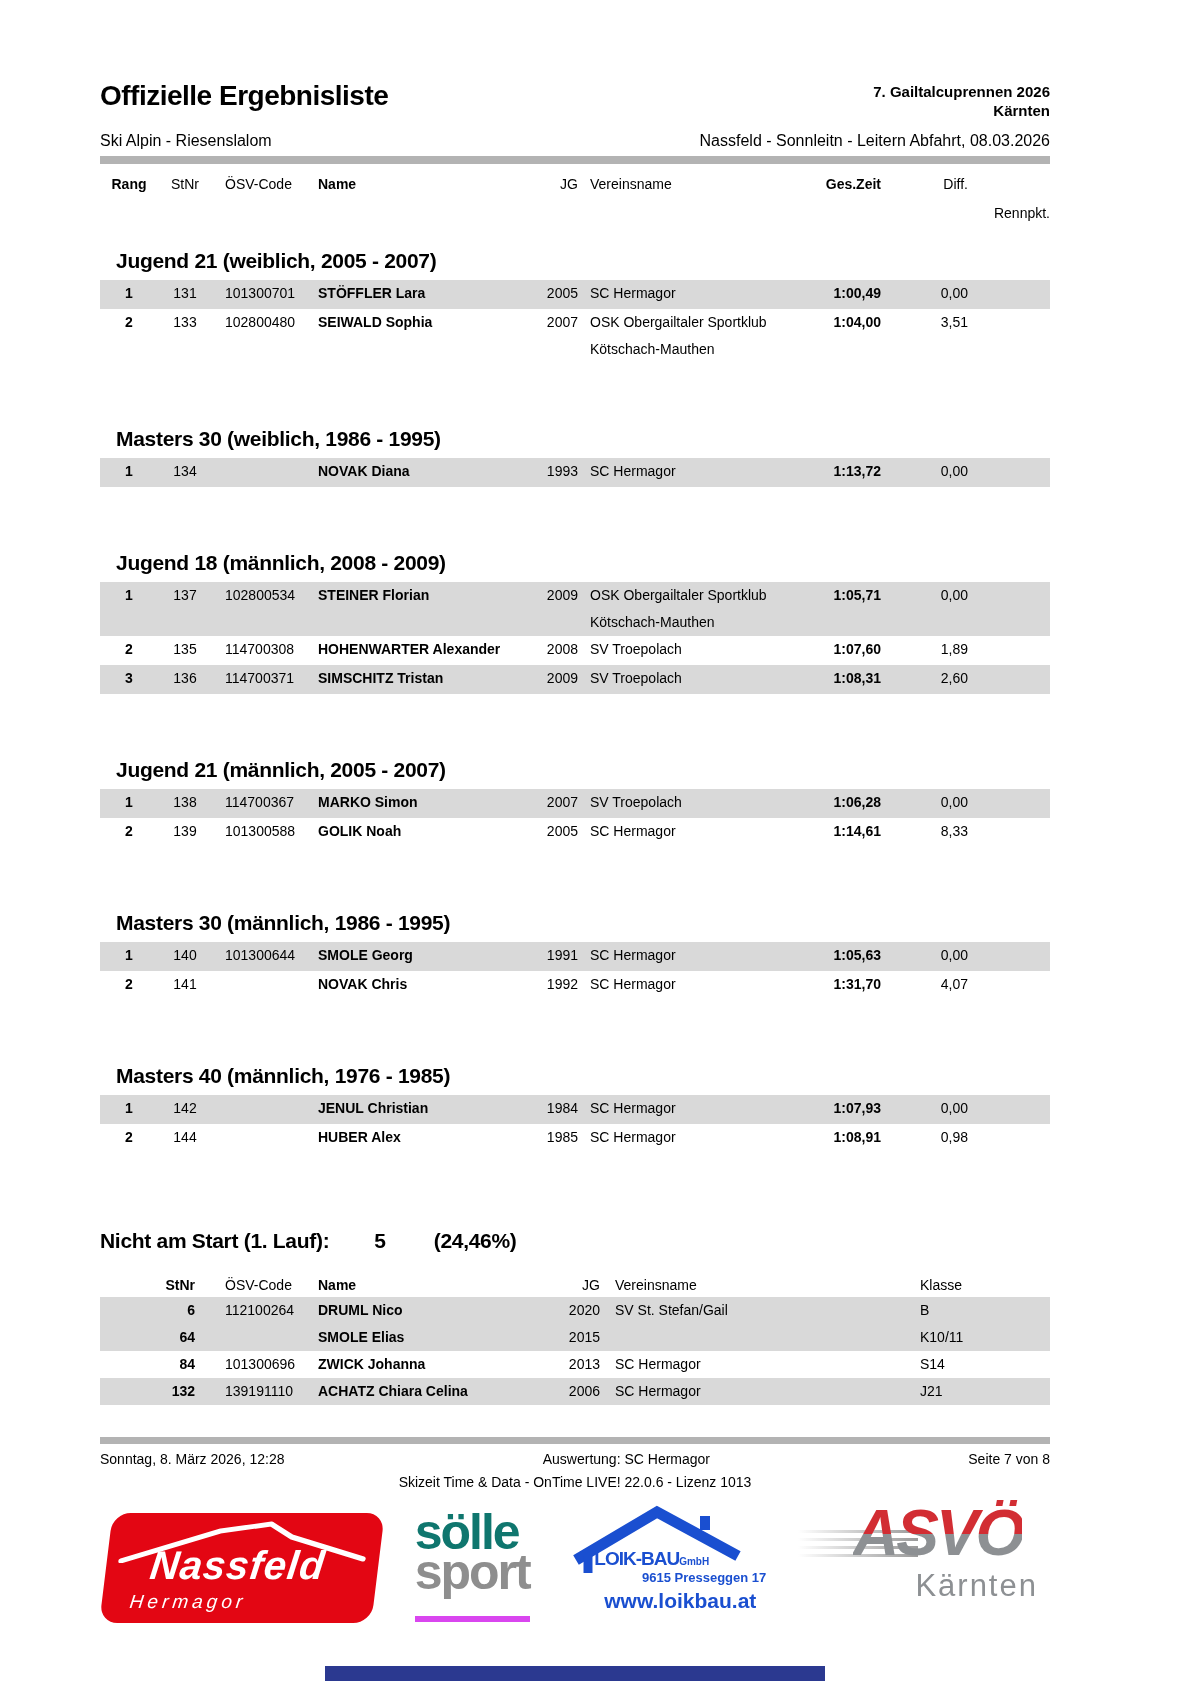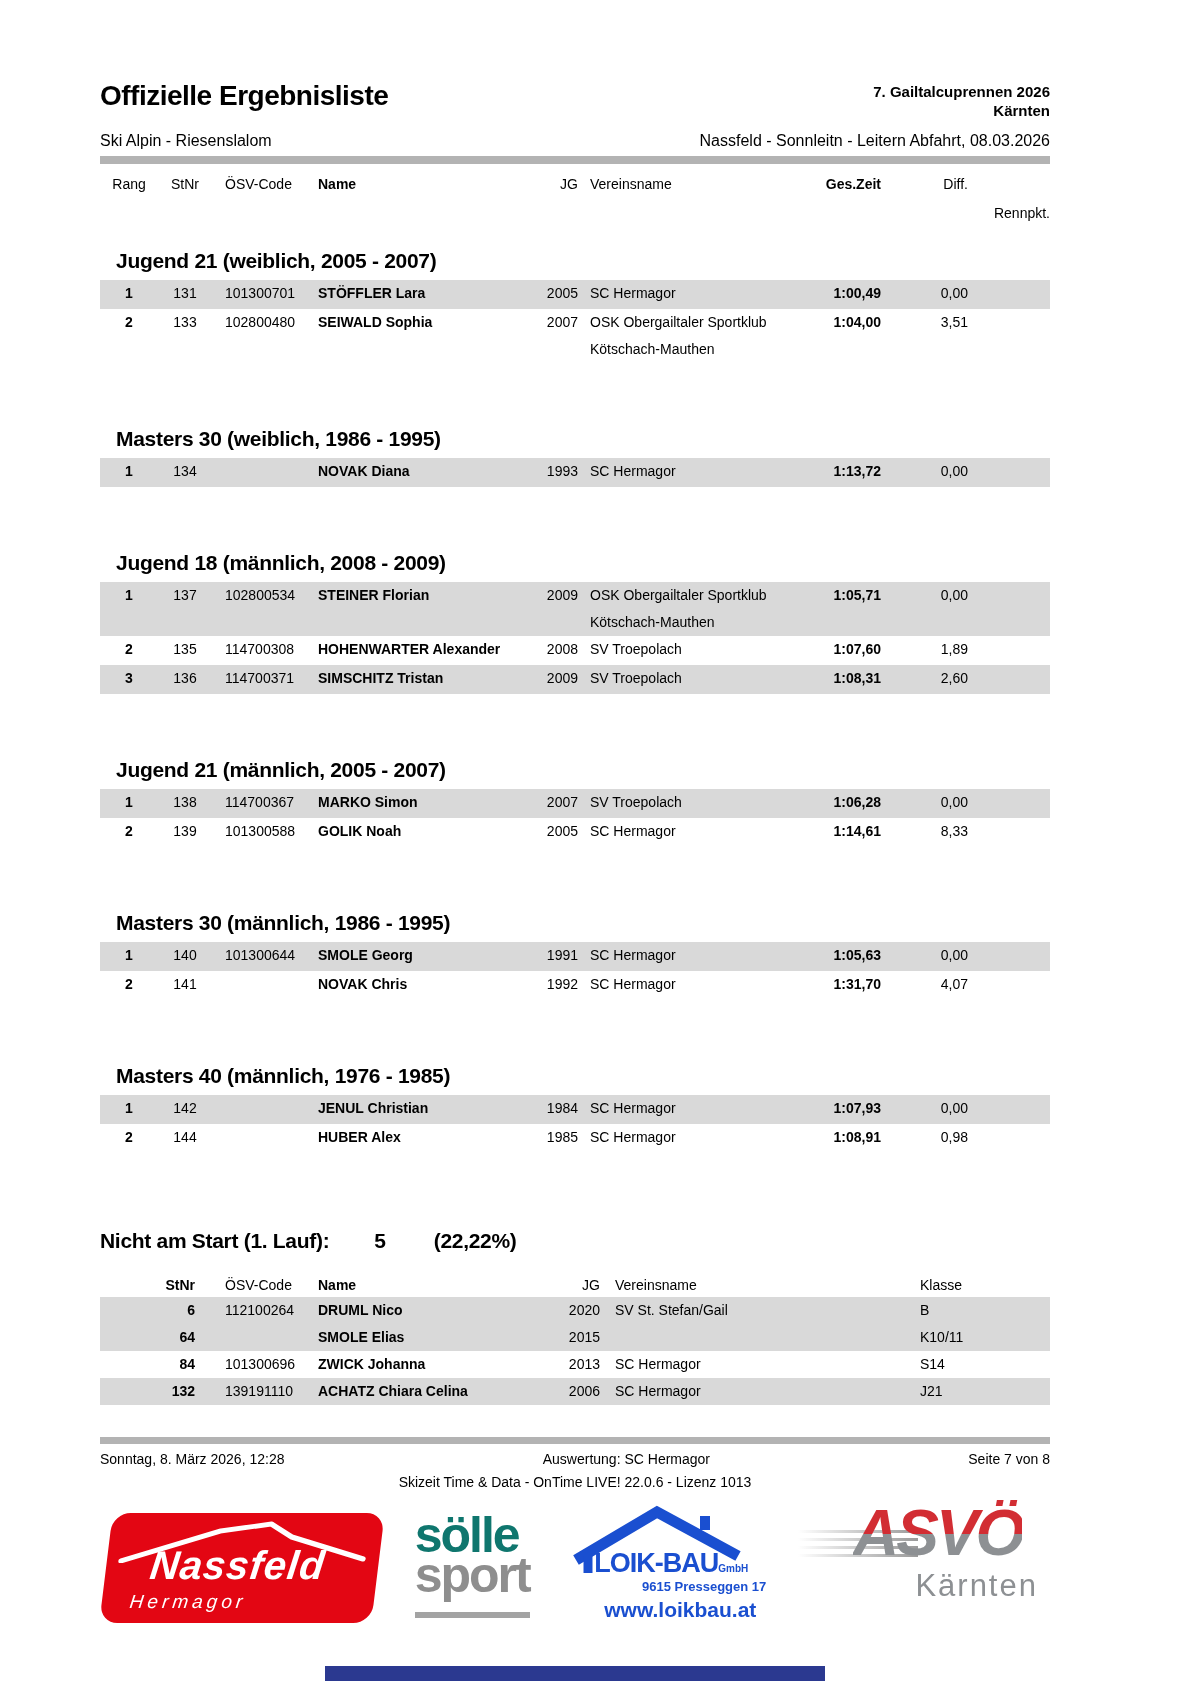--- a/index.html
+++ b/index.html
@@ -20,21 +20,21 @@
   .colhdr { margin-top:8px; line-height:24px; }
   .c-rang { text-align:center; font-weight:bold; }
   .c-stnr { text-align:center; }
   .c-code { padding-left:13px; }
   .c-name { padding-left:6px; font-weight:bold; white-space:nowrap; }
   .c-jg   { text-align:right; }
   .c-club { padding-left:12px; white-space:nowrap; }
   .c-zeit { text-align:right; font-weight:bold; }
   .c-diff { text-align:right; }
   .c-pkt  { text-align:right;margin-top:29px; }
-  .colhdr .c-rang { font-weight:normal; }
+  .colhdr .c-rang { font-weight:bold; }
   .colhdr .c-stnr, .colhdr .c-code, .colhdr .c-jg, .colhdr .c-club, .colhdr .c-diff, .colhdr .c-pkt { font-weight:normal; }
 
   .sec-heading { font-size:21px; font-weight:bold; margin:64px 0 7px 16px; letter-spacing:-0.3px; }
   #sections-root .sec-heading:first-child { margin-top:24px; }
   .rrow { line-height:27px; min-height:27px; align-items:start; }
   .shaded { background:#d9d9d9; }
   .club-line { line-height:27px; }
 
   
   .dns-heading { display:flex; align-items:baseline; font-size:21px; font-weight:bold; margin-top:76px; letter-spacing:-0.3px; }
@@ -59,26 +59,26 @@
   
   .logos { display:flex; justify-content:space-between; align-items:center; margin-top:14px; height:128px; padding:0 12px 0 6px; }
 
   .nassfeld { position:relative; width:272px; height:110px; background:#e30613; border-radius:18px; transform:skewX(-7deg); color:#fff; overflow:hidden; }
   .nf-ridge { position:absolute; top:8px; left:10px; }
   .nf-name { position:absolute; top:30px; left:44px; font-size:40px; font-weight:bold; font-style:italic; letter-spacing:1px; }
   .nf-sub { position:absolute; bottom:10px; left:28px; font-size:19px; font-style:italic; letter-spacing:4px; }
 
   .soelle { line-height:1; margin-top:-8px; }
   .so-top { color:#0f766e; font-size:50px; font-weight:bold; letter-spacing:-2px; }
-  .so-bottom { color:#8e8e8e; font-size:50px; font-weight:bold; letter-spacing:-2px; margin-top:-10px; border-bottom:6px solid #a3a3a3; padding-bottom:12px; display:inline-block; }
+  .so-bottom { color:#8e8e8e; font-size:50px; font-weight:bold; letter-spacing:-2px; margin-top:-10px; border-bottom:6px solid #d946ef; padding-bottom:19px; display:inline-block; }
 
   .loik { position:relative; width:200px; height:124px; color:#1a4fd0; }
   .loik-house { position:absolute; left:-4px; top:-2px; }
   .loik-text { position:absolute; left:28px; top:42px; width:172px; }
-  .loik-name { font-size:27px; font-weight:bold; letter-spacing:-1px; }
+  .loik-name { font-size:19px; font-weight:bold; letter-spacing:-1px; }
   .loik-gmbh { font-size:10px; font-weight:bold; }
   .loik-addr { font-size:13px; font-weight:bold; text-align:right; margin-top:0px; }
   .loik-url { font-size:21px; font-weight:bold; text-align:center; margin-top:4px; letter-spacing:0px; }
 
   .asvo { position:relative; width:235px; height:128px; }
   .asvo-lines { position:absolute; left:-5px; top:26px; width:120px; }
   .asvo-lines i { display:block; height:3px; background:linear-gradient(90deg,#ffffff,#9a9a9a); margin-bottom:5px; }
   .asvo-name { position:absolute; left:50px; top:-4px; font-size:64px; font-weight:bold; font-style:italic; letter-spacing:-3px; line-height:66px;
     background:linear-gradient(180deg,#d22d33 52%, #8d9093 52%); -webkit-background-clip:text; background-clip:text; color:transparent; }
   .asvo-region { position:absolute; right:0; top:64px; font-size:31px; color:#8d9093; letter-spacing:2px; }
@@ -293,21 +293,21 @@
             <div class="cell c-zeit">1:08,91</div>
             <div class="cell c-diff">0,98</div>
             <div class="cell c-pkt"></div>
           </div>
         </div>
       </div>
 
     <div class="dns-heading">
       <span>Nicht am Start (1. Lauf):</span>
       <span class="dns-count">5</span>
-      <span class="dns-pct">(22,22%)</span>
+      <span class="dns-pct">(24,46%)</span>
     </div>
 
     <div class="dhdr">
       <span class="d-stnr">StNr</span>
       <span class="d-code">ÖSV-Code</span>
       <span class="d-name">Name</span>
       <span class="d-jg">JG</span>
       <span class="d-club">Vereinsname</span>
       <span class="d-klasse">Klasse</span>
     </div>

